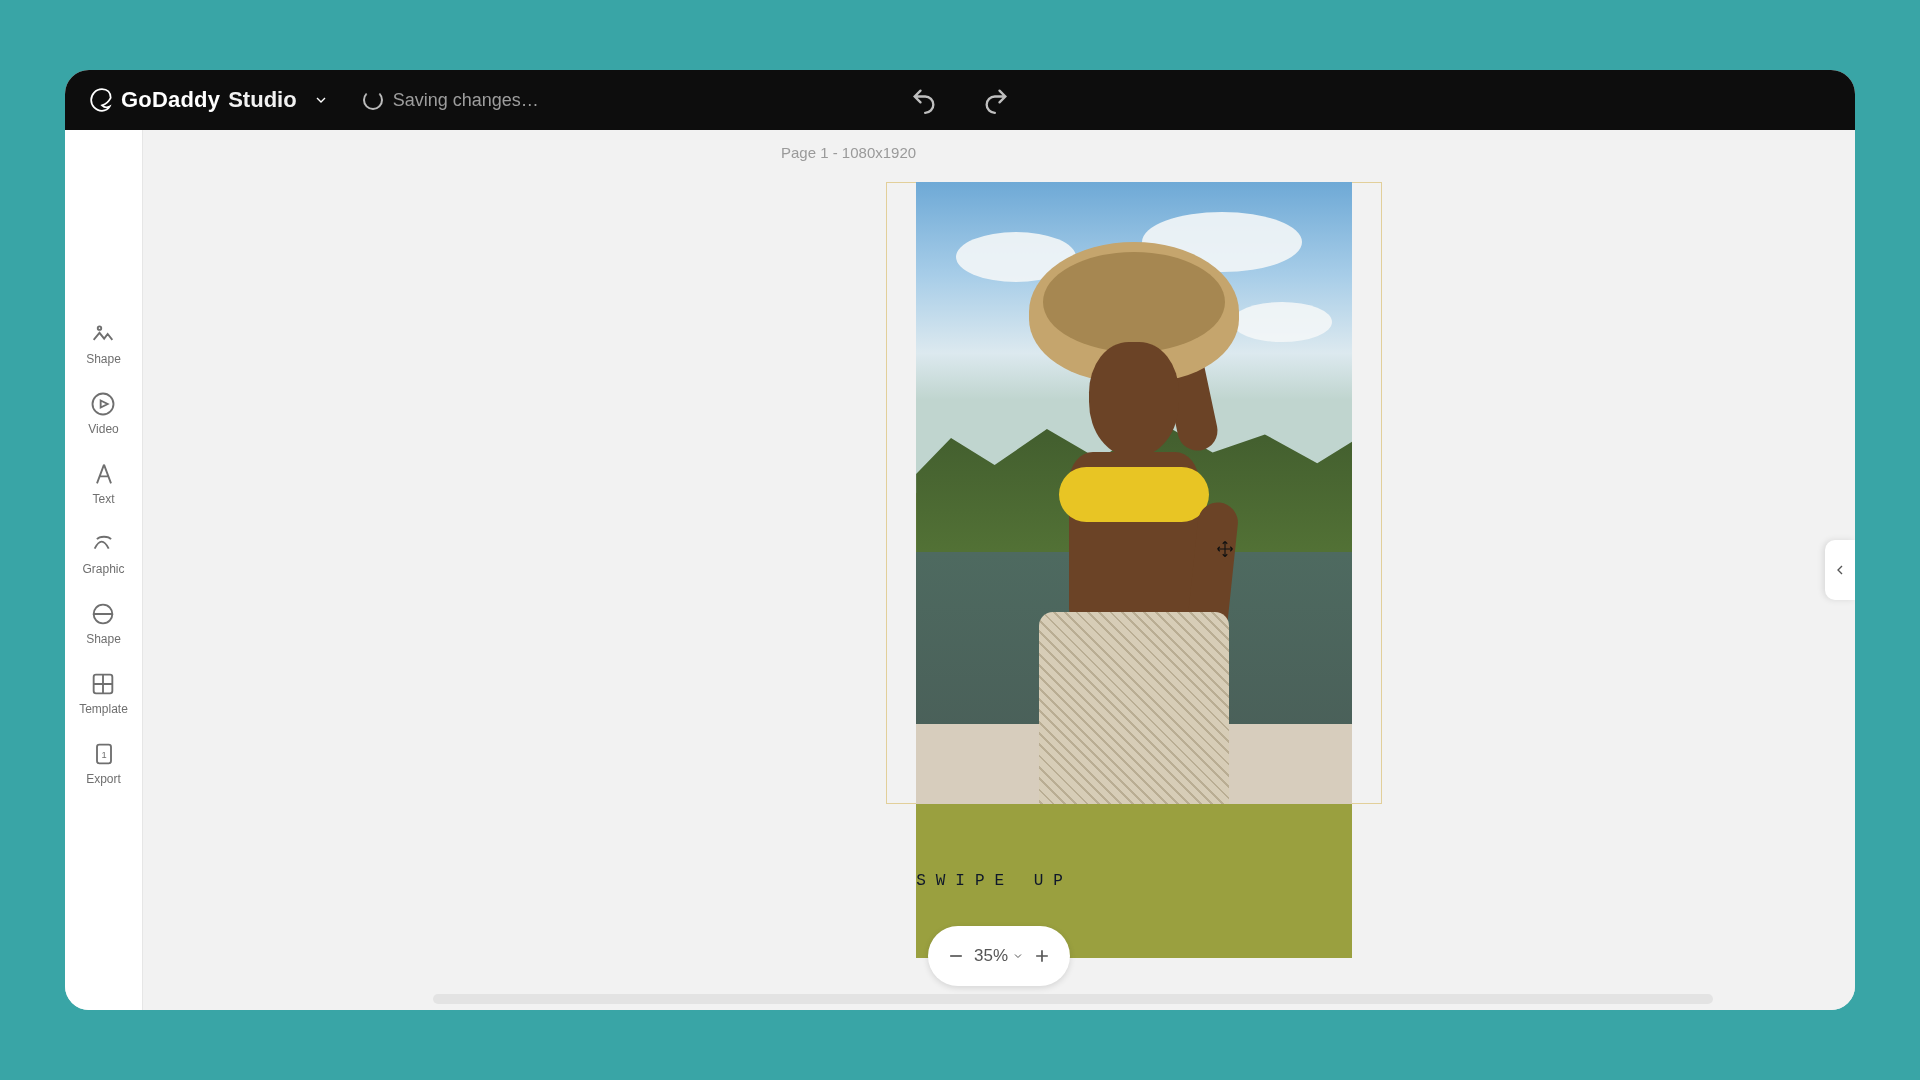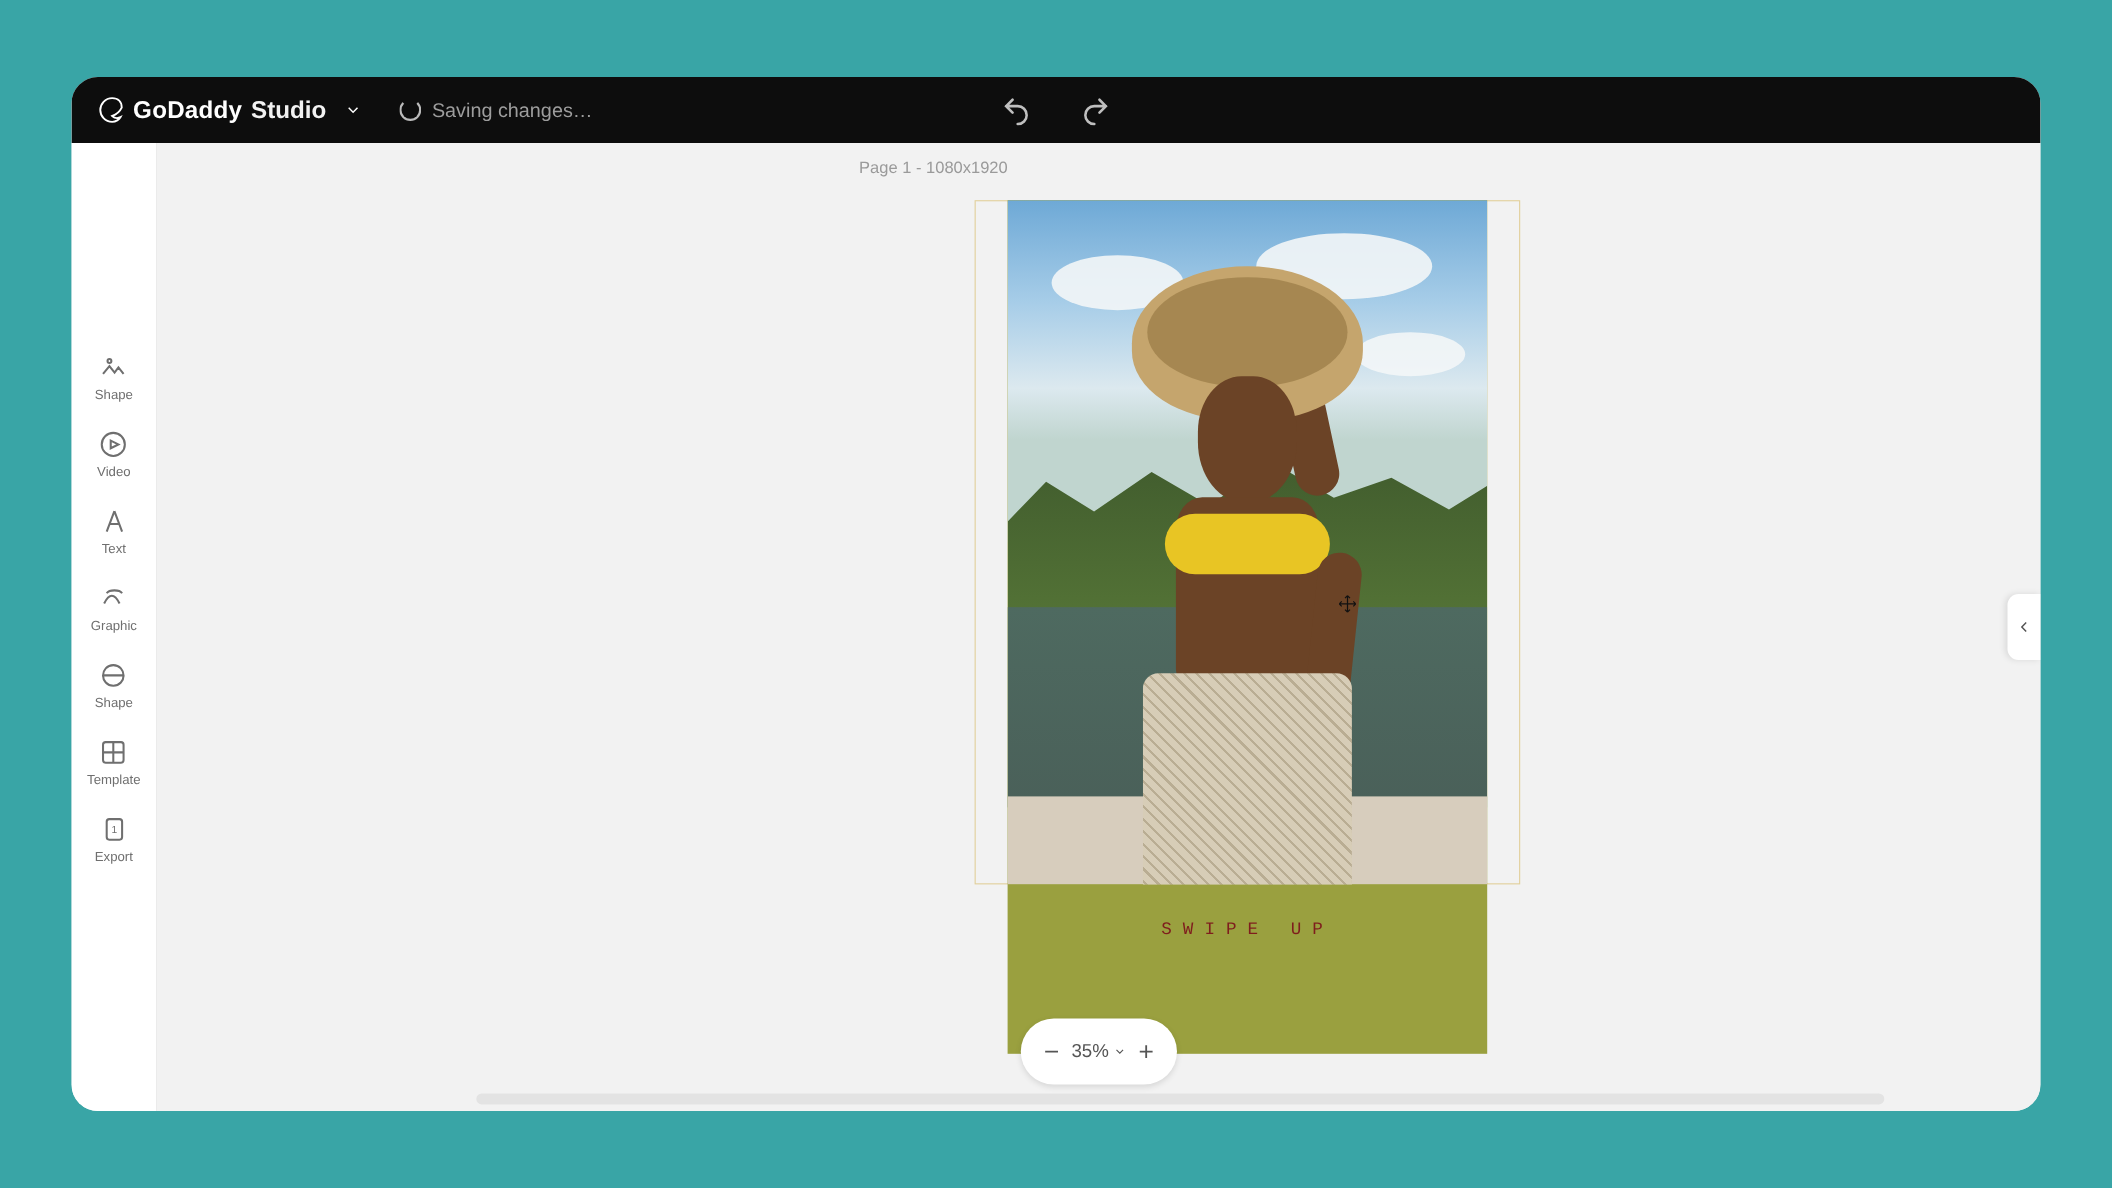--- a/index.html
+++ b/index.html
@@ -128,22 +128,22 @@
     width:190px; height:210px; background:#d7cdb7;
     border-radius: 14px 14px 8px 8px;
     background-image:
       repeating-linear-gradient(45deg, #d7cdb7 0 6px, #b9ad93 6px 8px),
       repeating-linear-gradient(-45deg, #d7cdb7 0 6px, #b9ad93 6px 8px);
   }
   .move-cursor {
     position:absolute; top:358px; left:300px; width:18px; height:18px;
   }
   .swipe-text {
-    position:absolute; left:0; right:0; top:654px;
-    text-align:center; color:#7f1d1d; font-size:16px; letter-spacing:10px;
+    position:absolute; left:0; right:0; top:690px;
+    color:#0f172a; font-size:16px; letter-spacing:10px;
     font-family: "Courier New", monospace;
   }
   .zoom-pill {
     position:absolute; bottom:24px; left:50%; transform:translateX(-50%);
     background:#fff; border-radius:999px; height:60px; padding:0 18px;
     display:flex; align-items:center; gap:8px;
     box-shadow: 0 2px 6px rgba(0,0,0,.12);
     color:#555; font-size:17px;
   }
   .zoom-btn { cursor:pointer; display:flex; align-items:center; }

